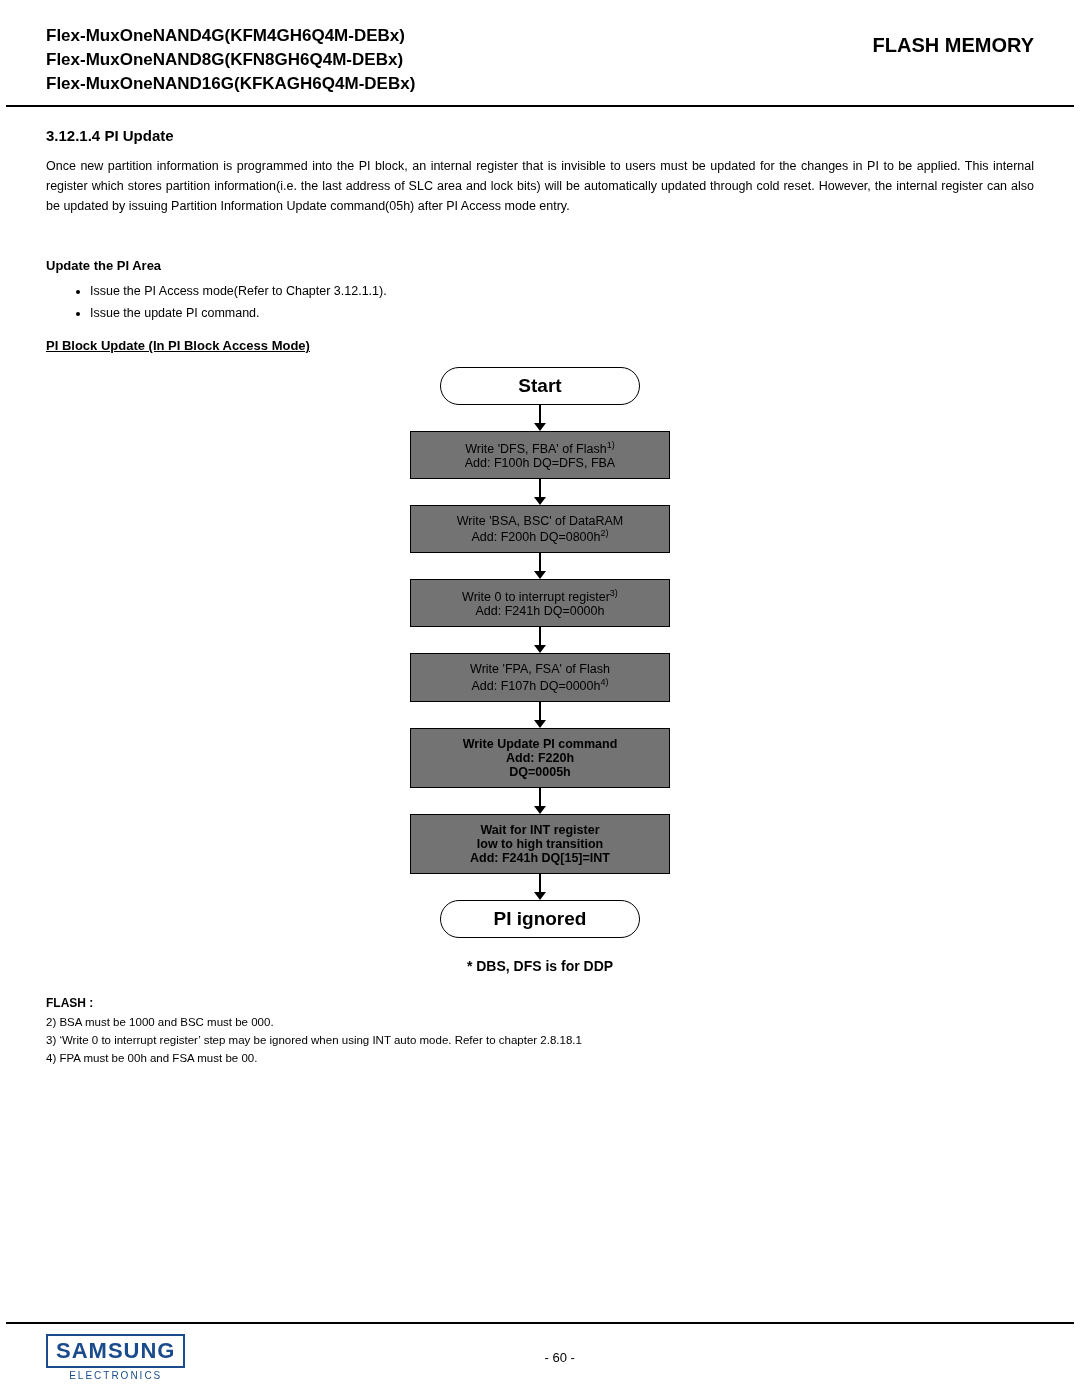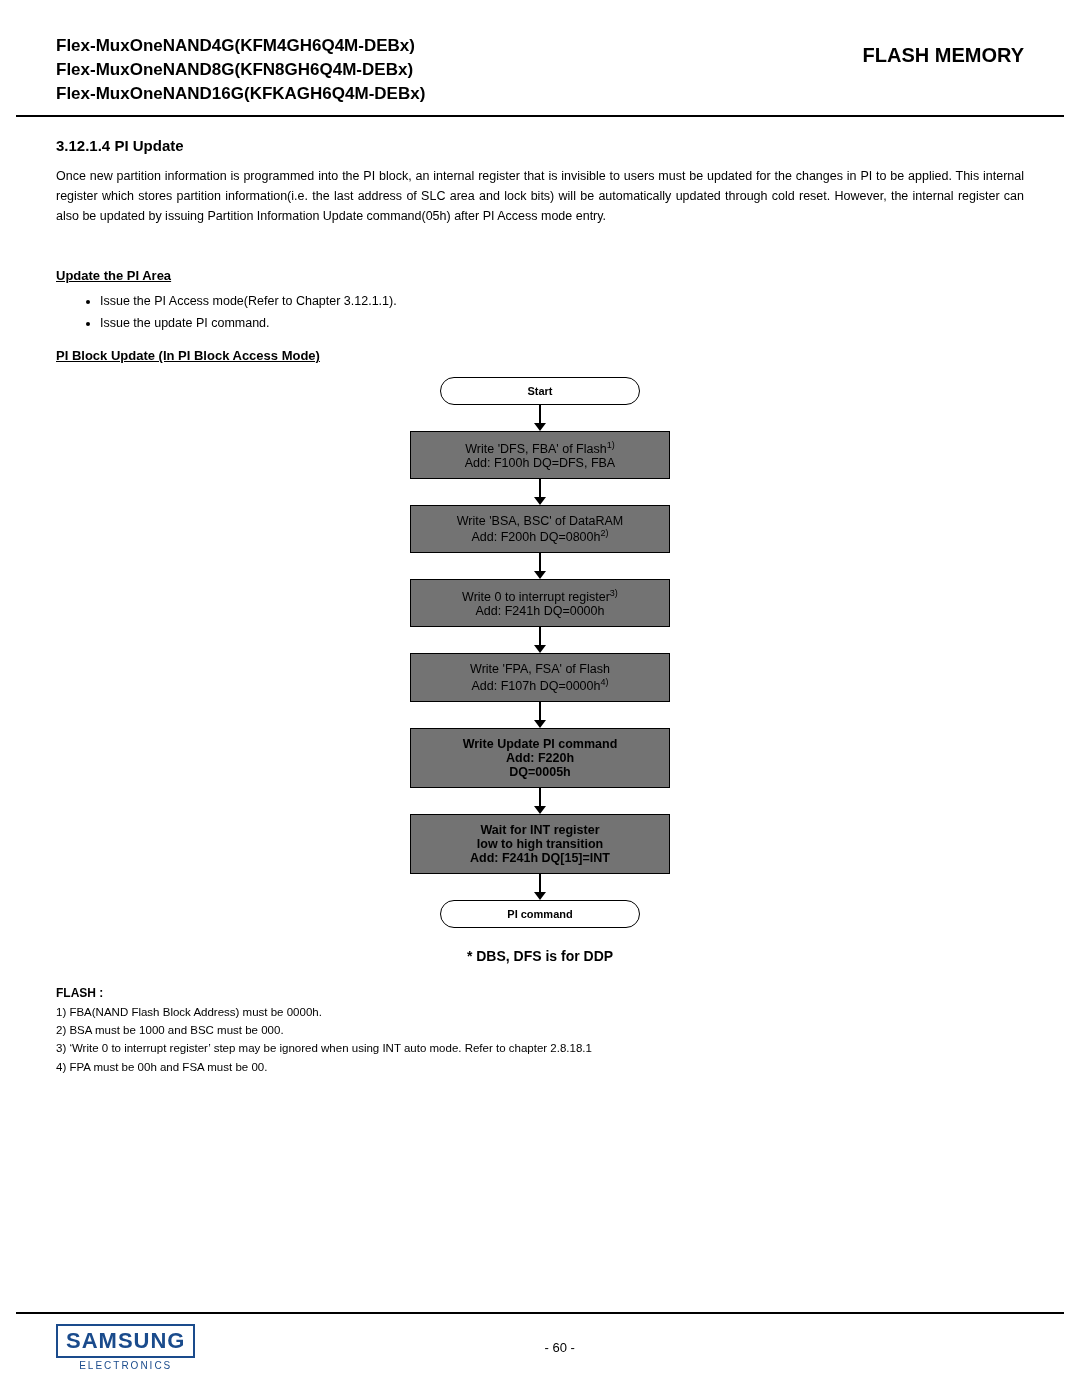--- a/index.html
+++ b/index.html
@@ -9,21 +9,21 @@
       background: #fff;
       font-family: Arial, Helvetica, sans-serif;
       font-size: 13px;
       color: #000;
       position: relative;
     }
 
     .page-container {
       width: 1080px;
       min-height: 1397px;
-      padding: 16px;
+      padding: 6px;
       position: relative;
       display: flex;
       flex-direction: column;
     }
 
     
     .header {
       display: flex;
       justify-content: space-between;
       align-items: flex-start;
@@ -65,21 +65,20 @@
       font-size: 12.5px;
       line-height: 1.6;
       margin-bottom: 14px;
       text-align: justify;
     }
 
     .sub-heading {
       font-size: 13px;
       font-weight: bold;
       margin-bottom: 8px;
-      text-decoration: underline;
       margin-top: 42px;
     }
 
     .bullet-list {
       margin-left: 44px;
       margin-bottom: 14px;
     }
 
     .bullet-list li {
       font-size: 12.5px;
@@ -100,21 +99,21 @@
       flex-direction: column;
       align-items: center;
       margin: 10px 0 20px 0;
     }
 
     .flow-node-rounded {
       border: 1.5px solid #000;
       border-radius: 20px;
       padding: 7px 40px;
       text-align: center;
-      font-size: 11px;
+      font-size: 19px;
       font-weight: bold;
       background: #fff;
       min-width: 200px;
     }
 
     .flow-node-rect {
       border: 1.5px solid #000;
       padding: 8px 16px;
       text-align: center;
       font-size: 12.5px;
@@ -298,29 +297,28 @@
 
       <div class="flow-node-rect">
         <span><strong>Wait for INT register</strong><strong>low to high transition</strong><strong>Add: F241h DQ[15]=INT</strong></span>
       </div>
 
       <div class="flow-arrow">
         <div class="arrow-line"></div>
         <div class="arrow-head"></div>
       </div>
 
-      <div class="flow-node-rounded">PI command</div>
+      <div class="flow-node-rounded">PI ignored</div>
 
     </div>
 
     <div class="dbs-note">* DBS, DFS is for DDP</div>
 
     <div class="notes-section">
       <div class="notes-title">FLASH :</div>
-      <div>1) FBA(NAND Flash Block Address) must be 0000h.</div>
       <div>2) BSA must be 1000 and BSC must be 000.</div>
       <div>3) ‘Write 0 to interrupt register’ step may be ignored when using INT auto mode. Refer to chapter 2.8.18.1</div>
       <div>4) FPA must be 00h and FSA must be 00.</div>
     </div>
 
   </div>
 
   <div class="footer">
     <div class="footer-logo">
       <div class="samsung-logo">

